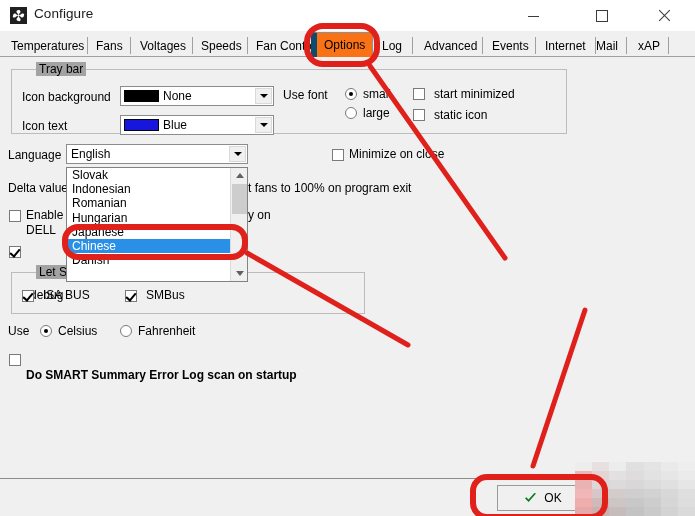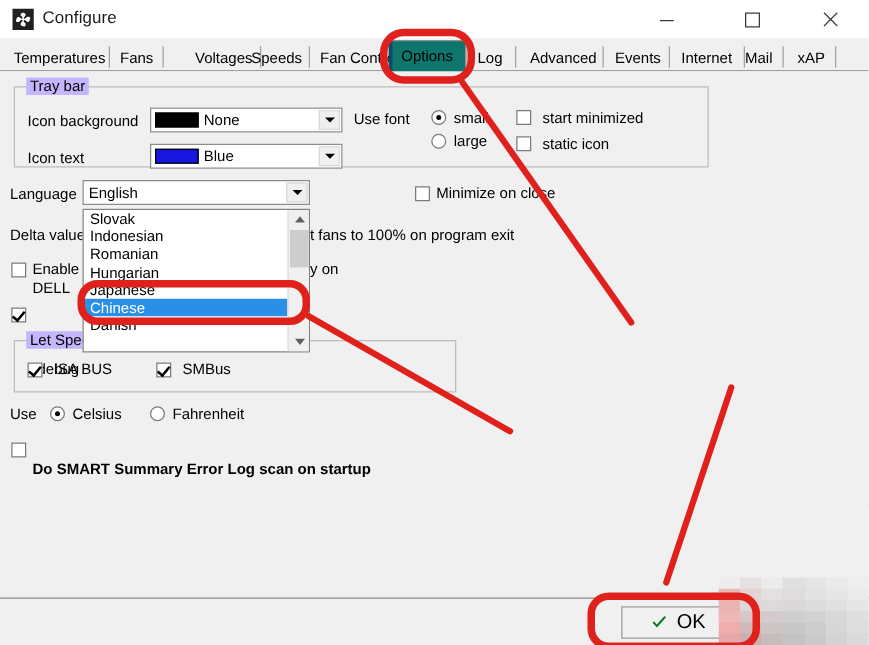--- a/index.html
+++ b/index.html
@@ -89,22 +89,22 @@
     white-space: nowrap;
     box-sizing: border-box;
   }
   .tab .sep {
     position: absolute;
     right: 0; top: 3px;
     width: 1px; height: 17px;
     background: #a0a0a0;
   }
   .tab.active {
-    background: #0f766e;
-    border-left: 3px solid #0c4a6e;
+    background: #f97316;
+    border-left: 6px solid #0c4a6e;
     border-right: 1px solid #919191;
     border-top: 1px solid #919191;
     top: 1px;
     height: 25px;
     z-index: 3;
   }
   .tabline {
     position: absolute;
     left: 0; top: 56px; width: 695px; height: 1px;
     background: #a0a0a0;
@@ -118,22 +118,22 @@
     background: #f0f0f0;
   }
 
   .groupbox {
     position: absolute;
     border: 1px solid #bcbcbc;
     box-sizing: border-box;
   }
   .group-title {
     position: absolute;
-    top: -8px; left: 9px;
-    background: #c4b5fd;
+    top: -8px; left: 24px;
+    background: #a3a3a3;
     padding: 0 3px;
     font-size: 12px;
     color: #000;
     white-space: nowrap;
   }
 
   .lbl {
     position: absolute;
     font-size: 12px;
     color: #000;
@@ -292,21 +292,21 @@
   }
   .okbtn {
     position: absolute;
     left: 497px; top: 428px;
     width: 92px; height: 26px;
     background: #f0f0f0;
     border: 1px solid #9a9a9a;
     box-sizing: border-box;
     display: flex; align-items: center; justify-content: center;
     gap: 7px;
-    font-size: 16px;
+    font-size: 12px;
     color: #000;
   }
   .okbtn .check {
     display: block;
     width: 13px; height: 13px;
   }
 
   
   .mosaic {
     position: absolute;
@@ -357,21 +357,21 @@
 
   <div class="tabstrip" id="tabstrip">
       <div class="tab" style="left: 4px; width: 84px;">
         <span>Temperatures</span>
         <span class="sep"></span>
       </div>
       <div class="tab" style="left: 89px; width: 42px;">
         <span>Fans</span>
         <span class="sep"></span>
       </div>
-      <div class="tab" style="left: 133px; width: 60px; margin-left: 16px;">
+      <div class="tab" style="left: 133px; width: 60px;">
         <span>Voltages</span>
         <span class="sep"></span>
       </div>
       <div class="tab" style="left: 194px; width: 54px;">
         <span>Speeds</span>
         <span class="sep"></span>
       </div>
       <div class="tab" style="left: 249px; width: 72px;">
         <span>Fan Control</span>
         <span class="sep"></span>

